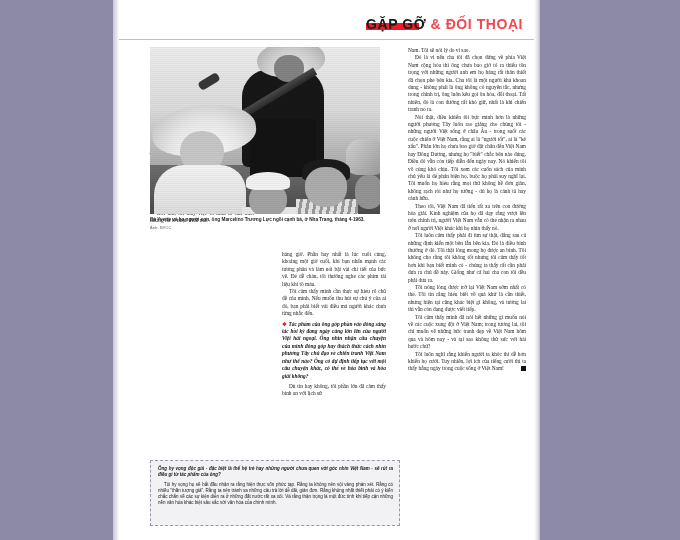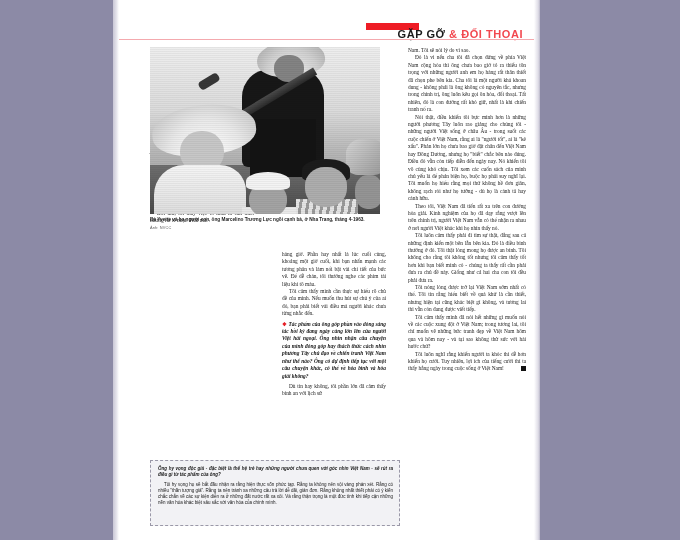--- a/index.html
+++ b/index.html
@@ -60,23 +60,23 @@
     position: absolute;
     right: 121px;
     top: 23px;
     width: 53px;
     height: 7px;
     background: #ee1c25;
   }
   #header-title {
     position: absolute;
     right: 17px;
-    top: 29px;
-    font-family: "Liberation Sans", sans-serif;
-    font-size: 11px;
+    top: 19px;
+    font-family: "Liberation Sans", sans-serif;
+    font-size: 14px;
     font-weight: bold;
     letter-spacing: .55px;
     white-space: nowrap;
     line-height: 11px;
   }
   #header-title .k1 { color: #1a1a1a; }
   #header-title .k2 { color: #f2484f; }
   #header-rule {
     position: absolute;
     left: 0;

